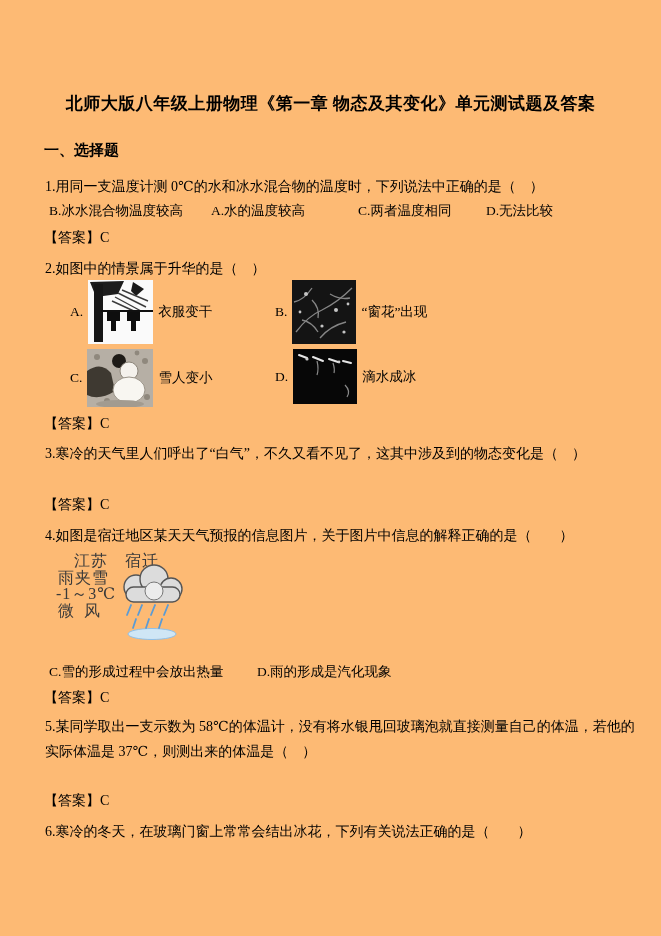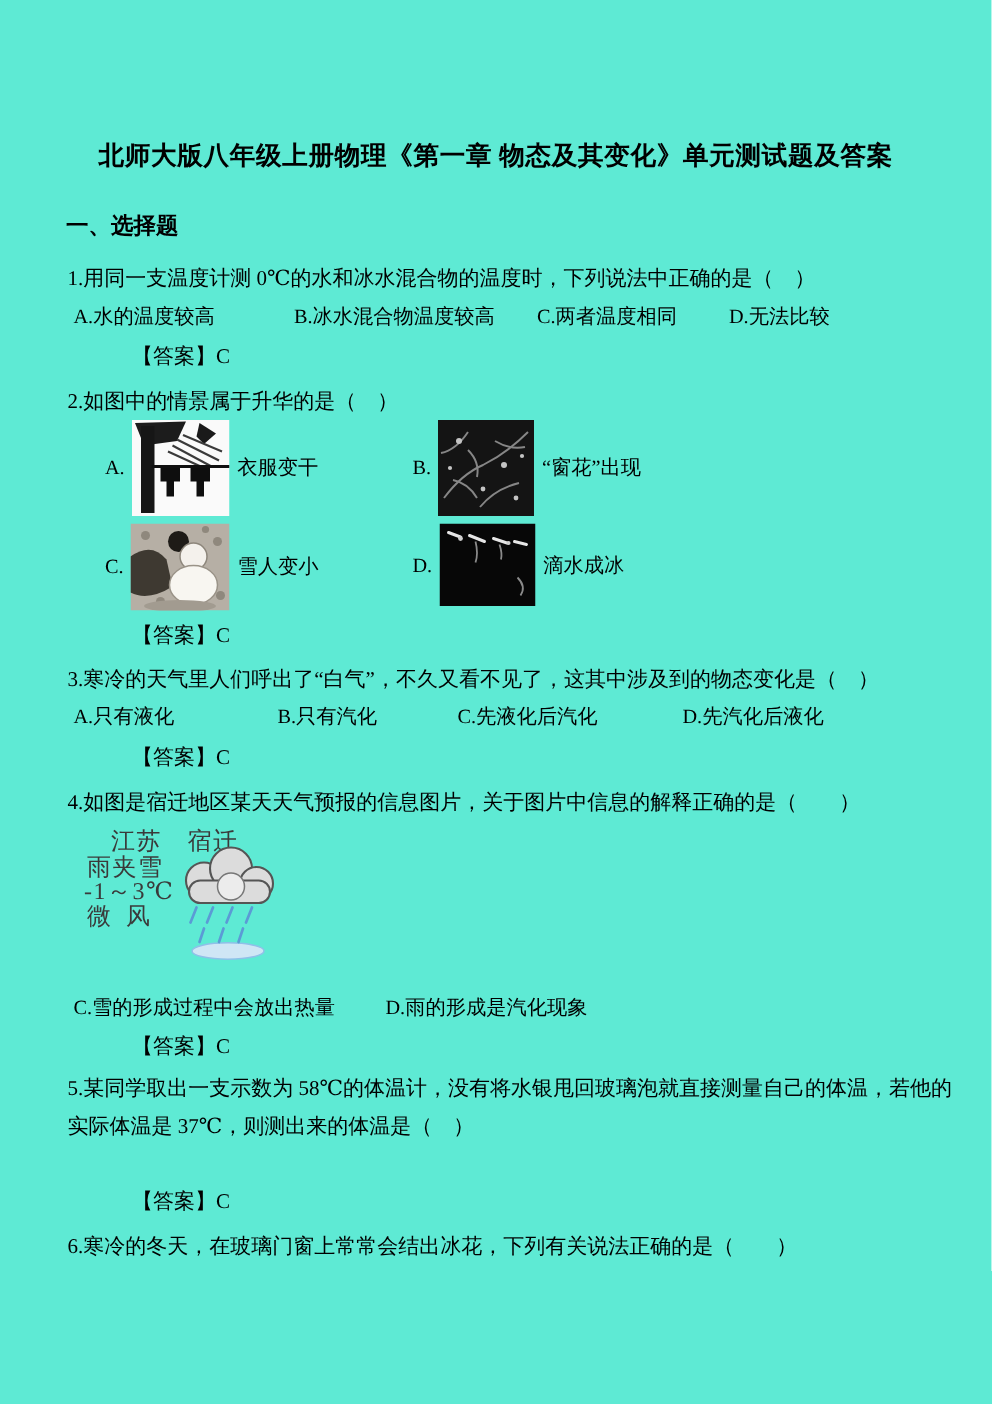--- a/index.html
+++ b/index.html
@@ -1,19 +1,19 @@
 <!DOCTYPE html>
 <html><head>
 <meta charset="utf-8">
 <style>
   html,body{margin:0;padding:0;background:#ffffff;}
   .page{
     position:relative;
     width:661px;height:936px;
-    background:#5eead4;
+    background:#fdba74;
     font-family:"Liberation Serif","DejaVu Serif",serif;
     color:#000;
     overflow:hidden;
   }
   .title{
     position:absolute;top:92px;left:0;width:661px;
     text-align:center;font-size:17px;font-weight:bold;
     letter-spacing:0.5px;white-space:nowrap;
   }
   .section{
@@ -24,21 +24,20 @@
     position:absolute;left:45px;width:592px;
     font-size:14px;line-height:25px;
   }
   .opts{
     position:absolute;left:49px;width:580px;
     display:flex;font-size:13.5px;white-space:nowrap;
   }
   .ans{
     position:absolute;left:44px;
     font-size:14px;
-    margin-left:44px;
   }
   .imgrow{position:absolute;left:70px;width:560px;}
   .imgopt{position:absolute;top:0;display:flex;align-items:center;gap:5px;font-size:13.5px;white-space:nowrap;}
   .imgopt svg{display:block;}
   .weather{
     position:absolute;left:56px;top:551px;width:150px;height:88px;
     font-size:16px;color:#3a3a3a;
   }
   .wline{position:absolute;white-space:nowrap;letter-spacing:1px;}
   .w-region{left:18px;top:0;}
@@ -50,22 +49,22 @@
 </head>
 <body>
 
 <div class="page">
 
   <div class="title">北师大版八年级上册物理《第一章 物态及其变化》单元测试题及答案</div>
   <div class="section">一、选择题</div>
 
   <div class="qtext" style="top:174px">1.用同一支温度计测 0℃的水和冰水混合物的温度时，下列说法中正确的是（　）</div>
   <div class="opts" style="top:202px">
+    <span style="width:162px">B.冰水混合物温度较高</span>
     <span style="width:147px">A.水的温度较高</span>
-    <span style="width:162px">B.冰水混合物温度较高</span>
     <span style="width:128px">C.两者温度相同</span>
     <span>D.无法比较</span>
   </div>
   <div class="ans" style="top:229px">【答案】C</div>
 
   <div class="qtext" style="top:256px">2.如图中的情景属于升华的是（　）</div>
 
   <div class="imgrow" style="top:280px;height:66px">
     <div class="imgopt" style="left:0">
       <span>A.</span>
@@ -149,26 +148,20 @@
         <circle cx="14" cy="10" r="1.6" fill="#cfcfcf"></circle>
         <circle cx="46" cy="13" r="1.4" fill="#cfcfcf"></circle>
       </svg>
       <span>滴水成冰</span>
     </div>
   </div>
 
   <div class="ans" style="top:415px">【答案】C</div>
 
   <div class="qtext" style="top:441px">3.寒冷的天气里人们呼出了“白气”，不久又看不见了，这其中涉及到的物态变化是（　）</div>
-  <div class="opts" style="top:469px">
-    <span style="width:136px">A.只有液化</span>
-    <span style="width:120px">B.只有汽化</span>
-    <span style="width:150px">C.先液化后汽化</span>
-    <span>D.先汽化后液化</span>
-  </div>
   <div class="ans" style="top:496px">【答案】C</div>
 
   <div class="qtext" style="top:523px">4.如图是宿迁地区某天天气预报的信息图片，关于图片中信息的解释正确的是（　　）</div>
 
   <div class="weather">
     <div class="wline w-region">江苏　宿迁</div>
     <div class="wline w-cond">雨夹雪</div>
     <div class="wline w-temp">-1～3℃</div>
     <div class="wline w-wind">微风</div>
     <div class="cloudbox">

